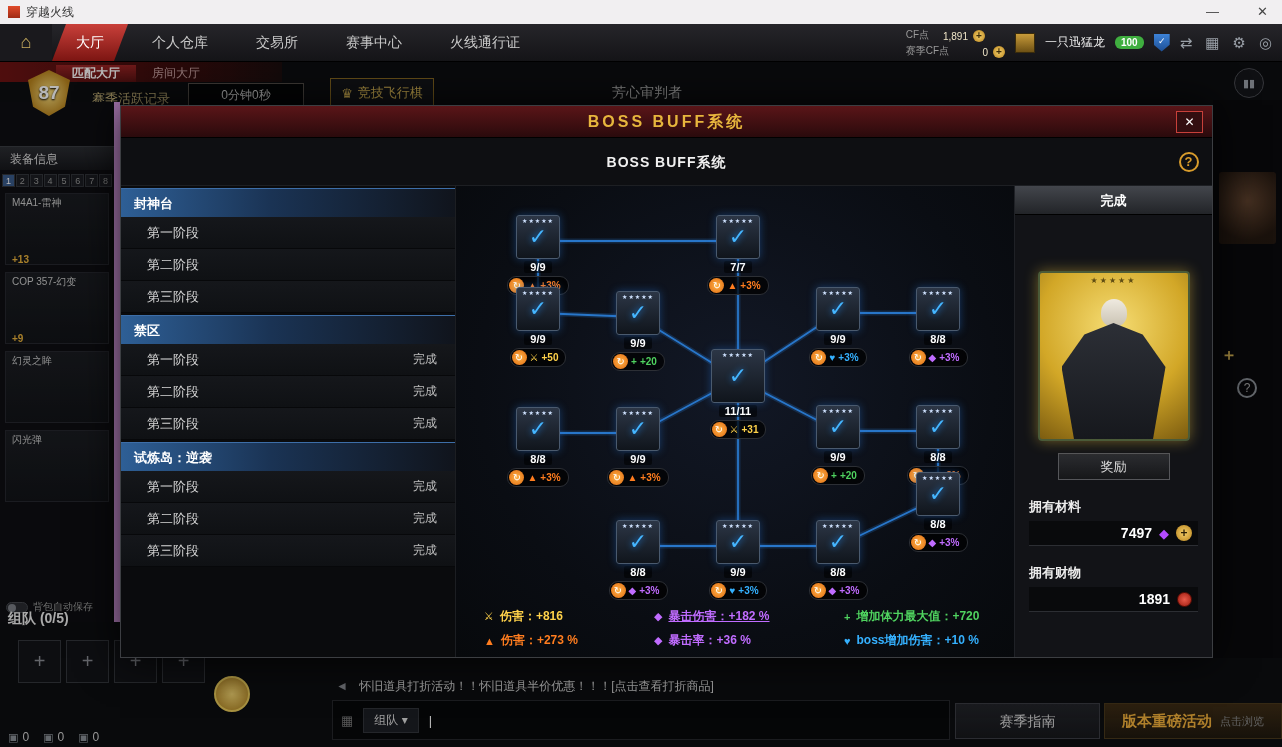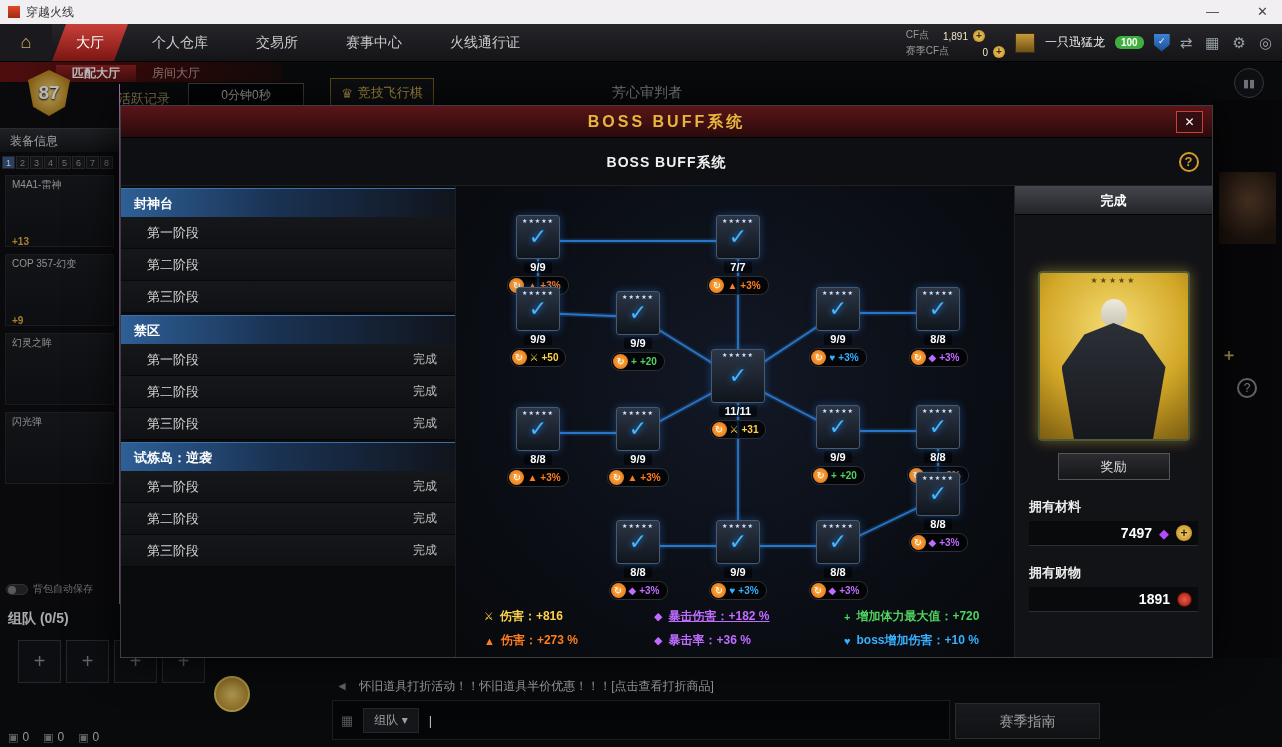--- a/index.html
+++ b/index.html
@@ -39,21 +39,21 @@
 .lobby-tab{padding:0 16px;font-size:12px;display:flex;align-items:center;color:#caa3a3;cursor:pointer}
 .lobby-tab.active{color:#fff;background:linear-gradient(180deg,#9a2424,#5c1212);font-weight:bold}
 .level-badge{position:absolute;left:28px;top:8px;width:42px;height:46px;background:radial-gradient(#f7dd7f,#b9841e 70%);clip-path:polygon(50% 0,100% 22%,88% 80%,50% 100%,12% 80%,0 22%);color:#fff;font-size:19px;font-weight:bold;text-align:center;line-height:46px;text-shadow:0 1px 2px #000;z-index:2}
 .season-record{position:absolute;left:92px;top:28px;color:#cdb97d;font-size:13px}
 .season-time{position:absolute;left:188px;top:21px;width:116px;height:25px;border:1px solid #55504a;background:rgba(0,0,0,.55);color:#ddd;font-size:12px;text-align:center;line-height:23px}
 .chess-btn{position:absolute;left:330px;top:16px;width:104px;height:30px;background:#14161a;border:1px solid #8a6a20;color:#e8c35a;font-size:13px;display:flex;align-items:center;justify-content:center;gap:5px;cursor:pointer}
 .judge-title{position:absolute;left:612px;top:22px;color:#b6b6b6;font-size:14px}
 .stats-circle{position:absolute;right:18px;top:6px;width:30px;height:30px;border-radius:50%;border:1px solid #4a4c52;background:#16171b;color:#9aa0a8;font-size:11px;text-align:center;line-height:28px;cursor:pointer}
 
 
-.left-panel{position:absolute;left:0;top:22px;width:120px;height:520px;background:#0e0f12;border-right:1px solid #f0abfc}
+.left-panel{position:absolute;left:0;top:40px;width:120px;height:520px;background:#0e0f12;border-right:6px solid #f0abfc}
 .equip-header{margin-top:44px;height:24px;background:linear-gradient(#2c2e33,#17181c);color:#ddd;font-size:12px;line-height:24px;padding-left:10px;border-top:1px solid #3a3c42}
 #equip-tabs{display:flex;gap:1px;padding:4px 2px}
 .equip-tab{width:13px;height:13px;background:#1c1e23;border:1px solid #33353b;color:#9a9a9a;font-size:9px;text-align:center;line-height:12px;cursor:pointer}
 .equip-tab.active{background:#3a5a8a;color:#fff}
 #equip-list{padding:2px 5px}
 .equip-item{height:72px;background:linear-gradient(#1b1d22,#121418);border:1px solid #26282e;margin-bottom:7px;padding:2px 6px;cursor:pointer}
 .equip-name{font-size:10px;color:#c9c9c9;white-space:nowrap;overflow:hidden}
 .equip-badge{font-size:10px;color:#e9b23c;margin-top:44px;font-weight:bold}
 .bag-toggle{position:absolute;left:6px;top:498px;font-size:10px;color:#9a9a9a;display:flex;align-items:center;gap:5px}
 .toggle-pill{width:22px;height:11px;border-radius:6px;background:#2a2c31;border:1px solid #44464c;position:relative}
@@ -261,20 +261,24 @@
         <span class="counter">
           <span class="c-ic">▣</span>
           <span>0</span>
         </span>
         <span class="counter">
           <span class="c-ic">▣</span>
           <span>0</span>
         </span>
       </div>
     <div class="season-guide-btn">赛季指南</div>
+    <div class="version-btn">
+      <span class="version-main">版本重磅活动</span>
+      <span class="version-sub">点击浏览</span>
+    </div>
 
     <div class="right-sliver">
       <div class="sliver-art"></div>
       <div class="sliver-plus">＋</div>
       <div class="sliver-help">?</div>
     </div>
   </div>
 
   <div class="dim"></div>
 

